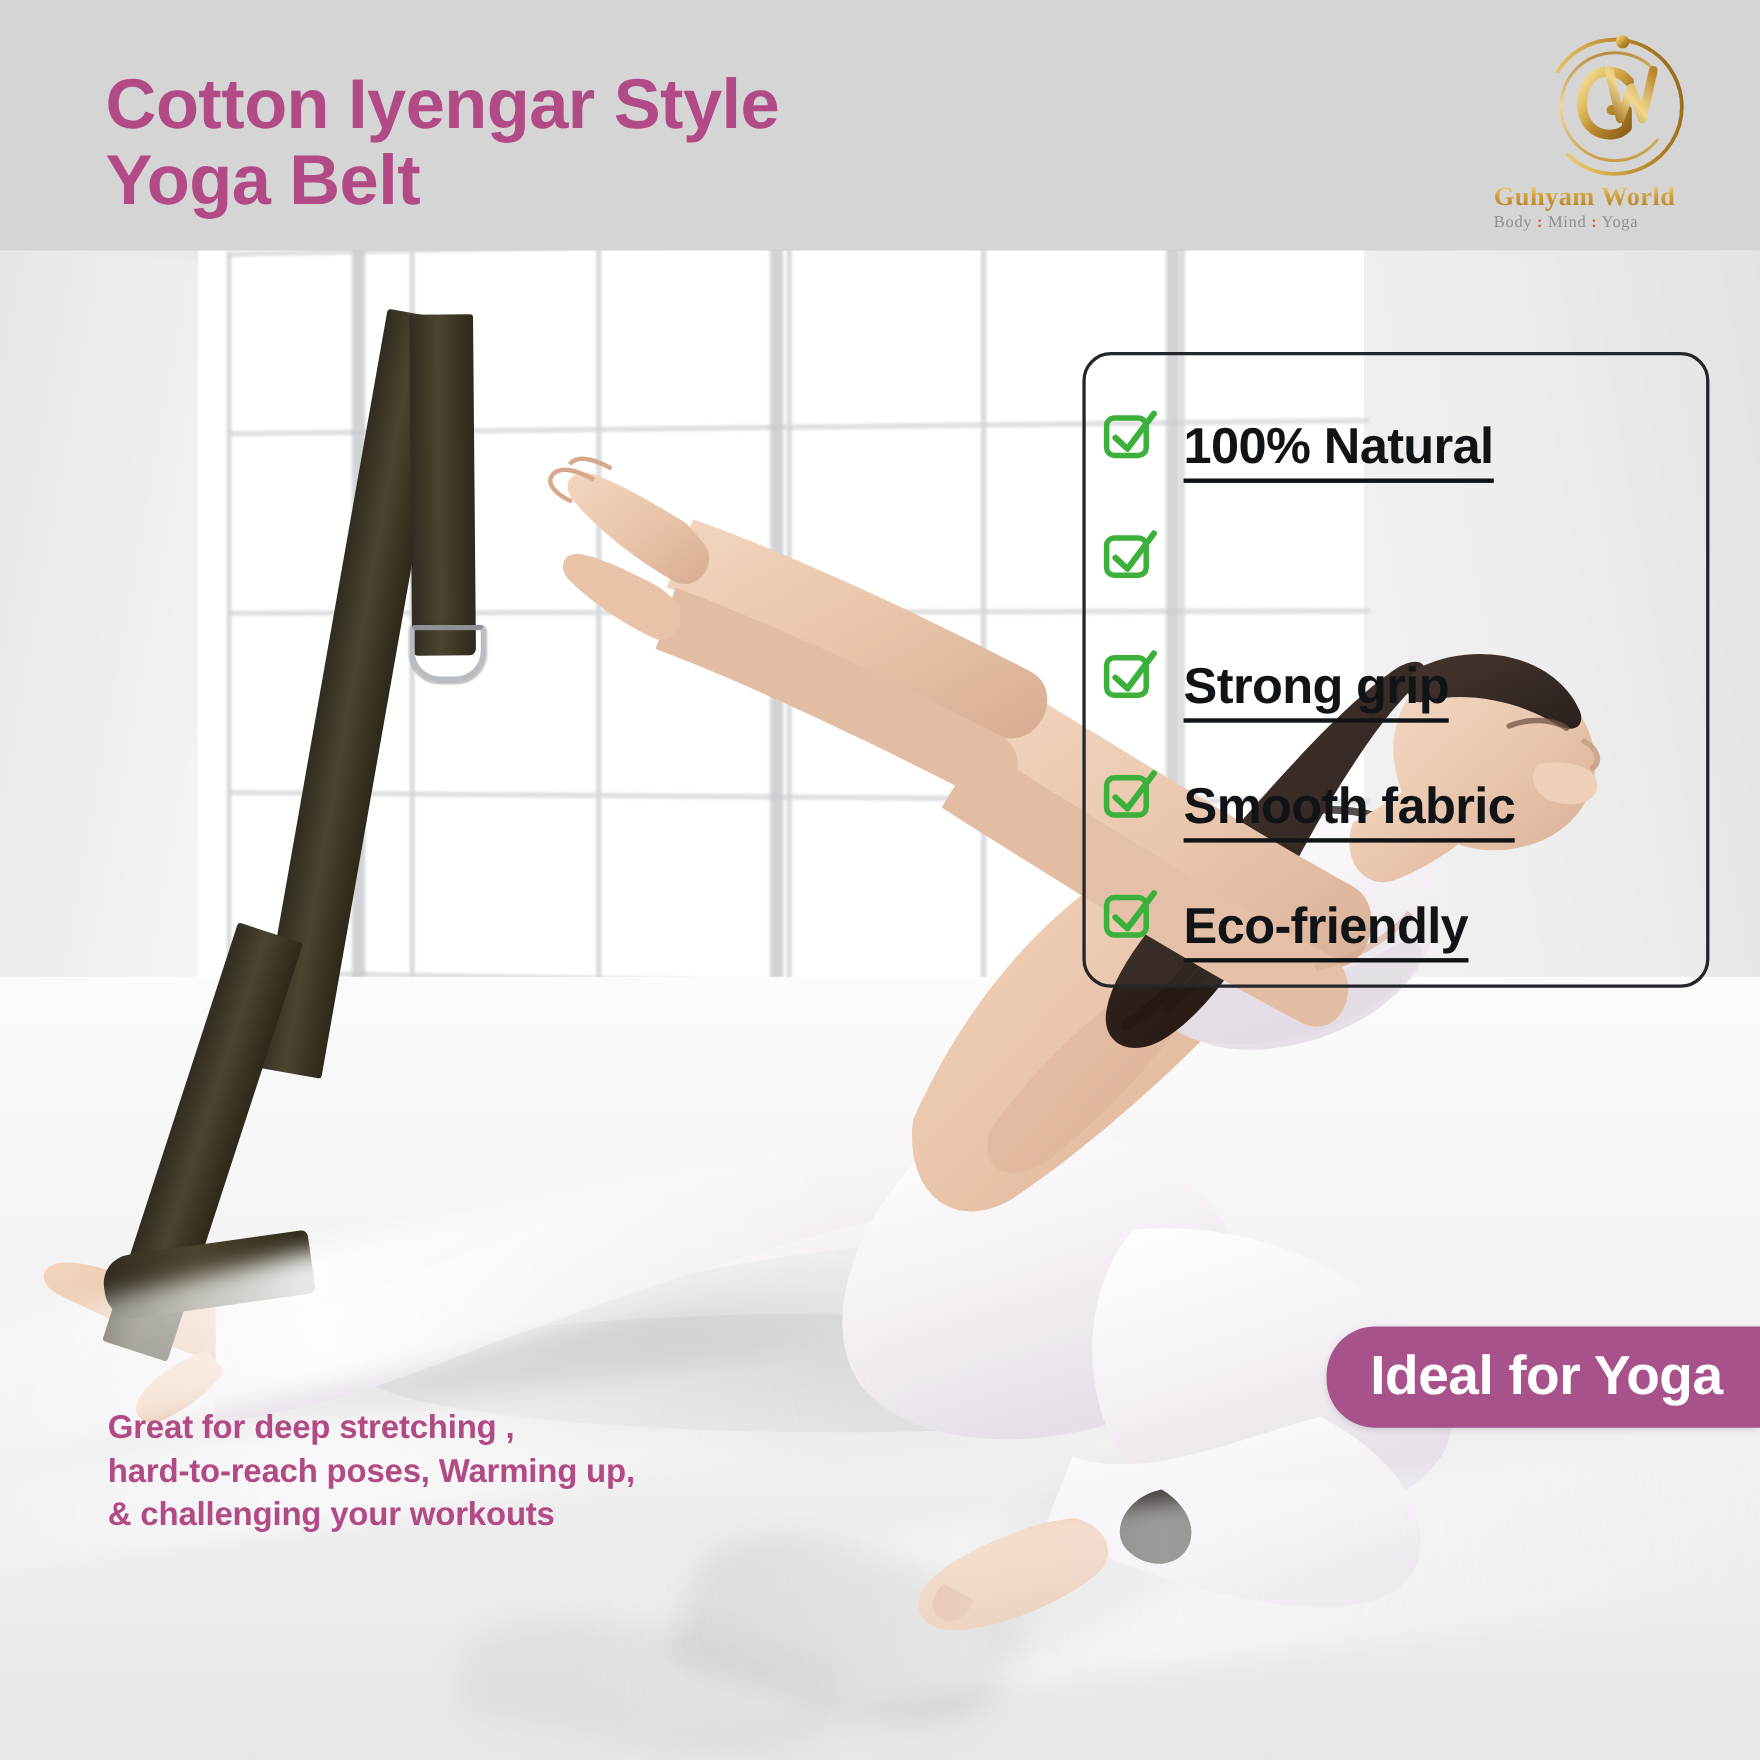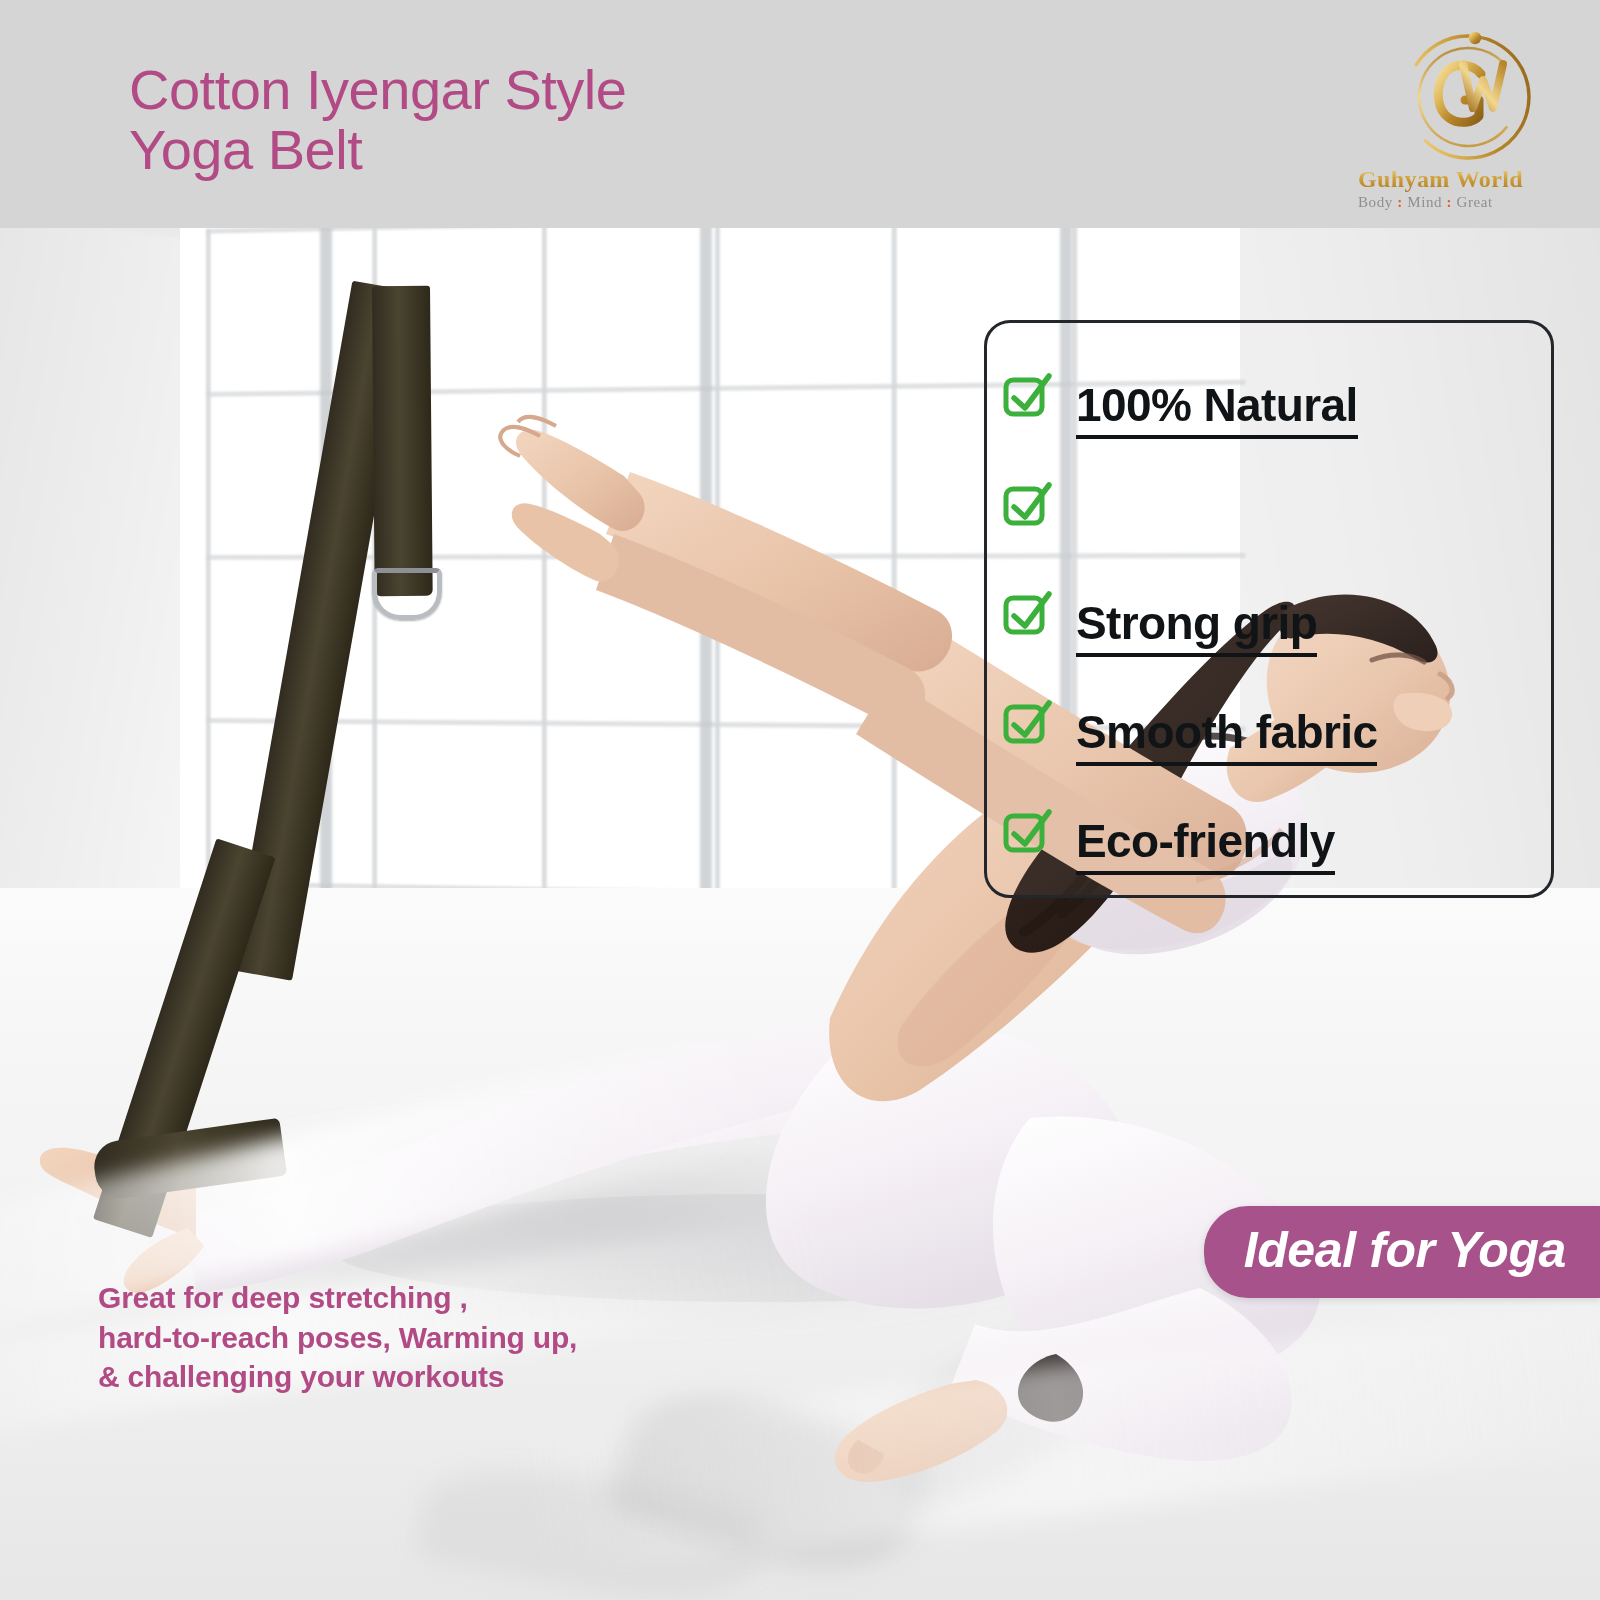--- a/index.html
+++ b/index.html
@@ -162,26 +162,25 @@
     box-shadow: 0 1px 2px rgba(0,0,0,.3);
   }
 
   
   .headline {
     position: absolute;
     left: 96px;
     top: 60px;
     width: 900px;
     color: #b14a85;
-    font-size: 56px;
+    font-size: 64px;
     line-height: 1.08;
-    font-weight: 400;
+    font-weight: 700;
     letter-spacing: -0.5px;
     white-space: pre-line;
-    margin-left: 33px;
   }
 
   
   .logo {
     position: absolute;
     left: 1358px;
     top: 22px;
     width: 220px;
     height: 205px;
     text-align: left;
@@ -287,21 +286,20 @@
     background: #a7528a;
     color: #ffffff;
     font-size: 50px;
     font-weight: 700;
     letter-spacing: -0.4px;
     line-height: 1;
     padding: 19px 34px 23px 40px;
     border-radius: 44px 0 0 44px;
     white-space: nowrap;
     box-shadow: 0 2px 7px rgba(0,0,0,.12);
-    font-style: italic;
   }
 </style>
 </head>
 <body>
 
 <div id="poster">
 
   <div class="photo-scene">
     <div class="wall-left"></div>
     <div class="wall-right"></div>
@@ -469,21 +467,21 @@
 
         <path d="M93 60 L 93 104" stroke="url(#gold)" stroke-width="7" stroke-linecap="round"></path>
       </svg>
     </div>
     <div class="logo-name">Guhyam World</div>
     <div class="logo-tag">
       <span>Body</span>
       <span class="sep">:</span>
       <span>Mind</span>
       <span class="sep">:</span>
-      <span>Great</span>
+      <span>Yoga</span>
     </div>
   </div>
 
   <div class="feature-box"></div>
   <div class="feature-list">
     <div class="feature-item">
       <span class="check-icon">
         <svg viewBox="0 0 50 50" width="50" height="50" aria-hidden="true">
           <rect x="4" y="10" width="36" height="34" rx="7" ry="7" fill="none" stroke="#3BB03B" stroke-width="5"></rect>
           <path d="M12 28 L 23 38 L 47 6" fill="none" stroke="#3BB03B" stroke-width="5.5" stroke-linecap="round" stroke-linejoin="round"></path>

